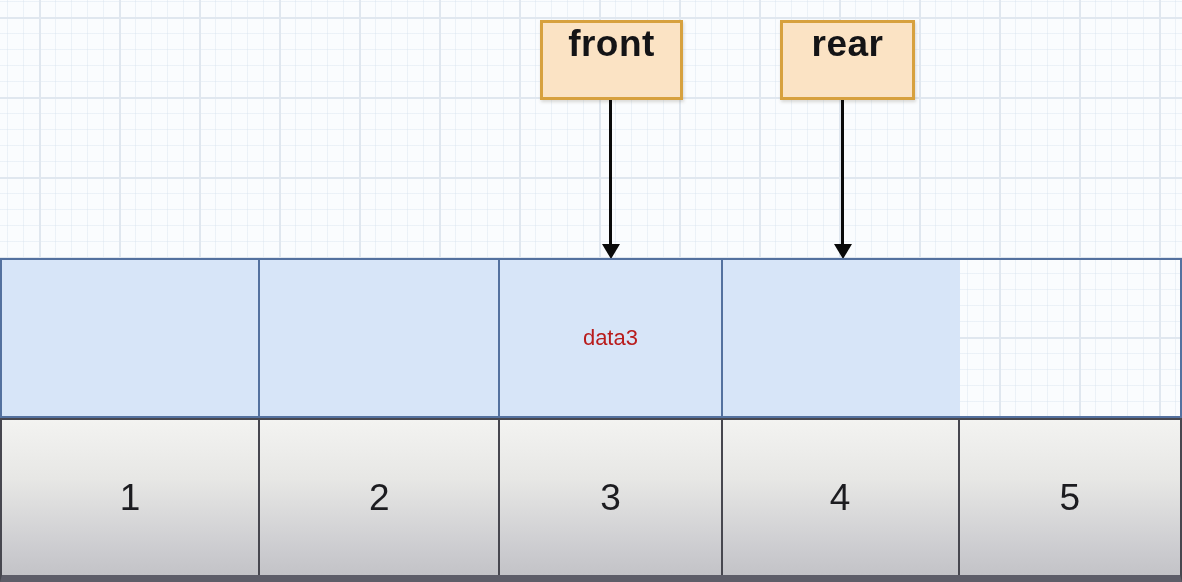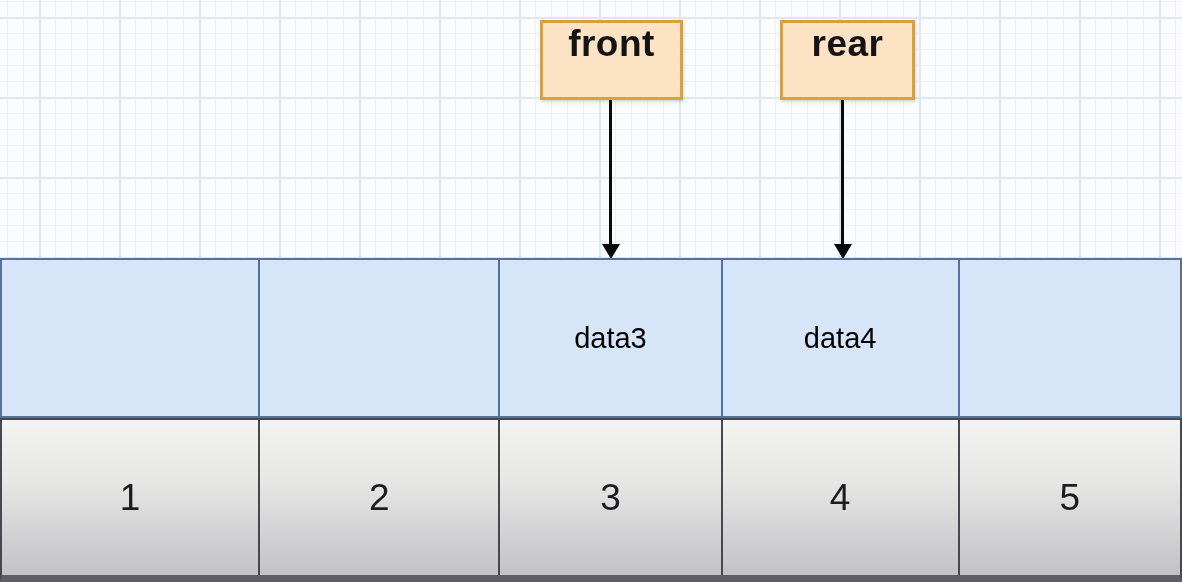--- a/index.html
+++ b/index.html
@@ -87,22 +87,22 @@
     box-sizing: border-box;
   }
 
   .data-row {
     height: 160px;
     border: 2px solid var(--cell-border, #54719f);
   }
   .data-row .cell {
     background: var(--cell-fill, #d7e5f8);
     border-right: 2px solid var(--cell-border, #54719f);
-    font-size: 29px;
-    color: #000000;
+    font-size: 22px;
+    color: #b91c1c;
   }
   .data-row .cell:last-child { border-right: none; }
 
   .index-row {
     height: 164px;
     border: 2px solid var(--index-border, #47474f);
     border-bottom: 7px solid #5d5d68;
   }
   .index-row .cell {
     background: linear-gradient(180deg, #f3f3f1 0%, #e7e7e5 38%, #cbcbcf 85%, #c3c3c7 100%);
@@ -134,23 +134,20 @@
       <div class="cell">
         <span></span>
       </div>
       <div class="cell">
         <span></span>
       </div>
       <div class="cell">
         <span>data3</span>
       </div>
       <div class="cell">
-        <span>data4</span>
-      </div>
-      <div class="cell">
         <span></span>
       </div>
     </div>
 
     <div class="row index-row">
       <div class="cell">
         <span>1</span>
       </div>
       <div class="cell">
         <span>2</span>

